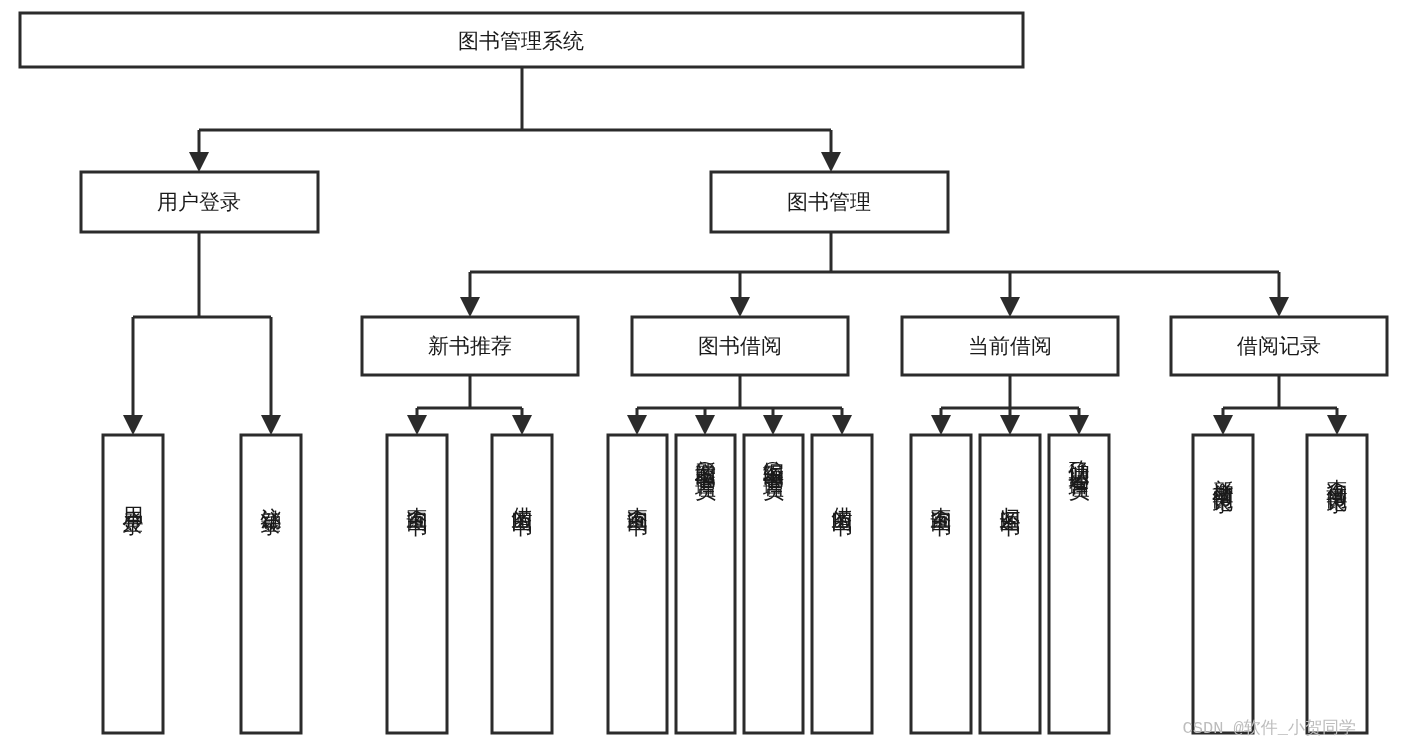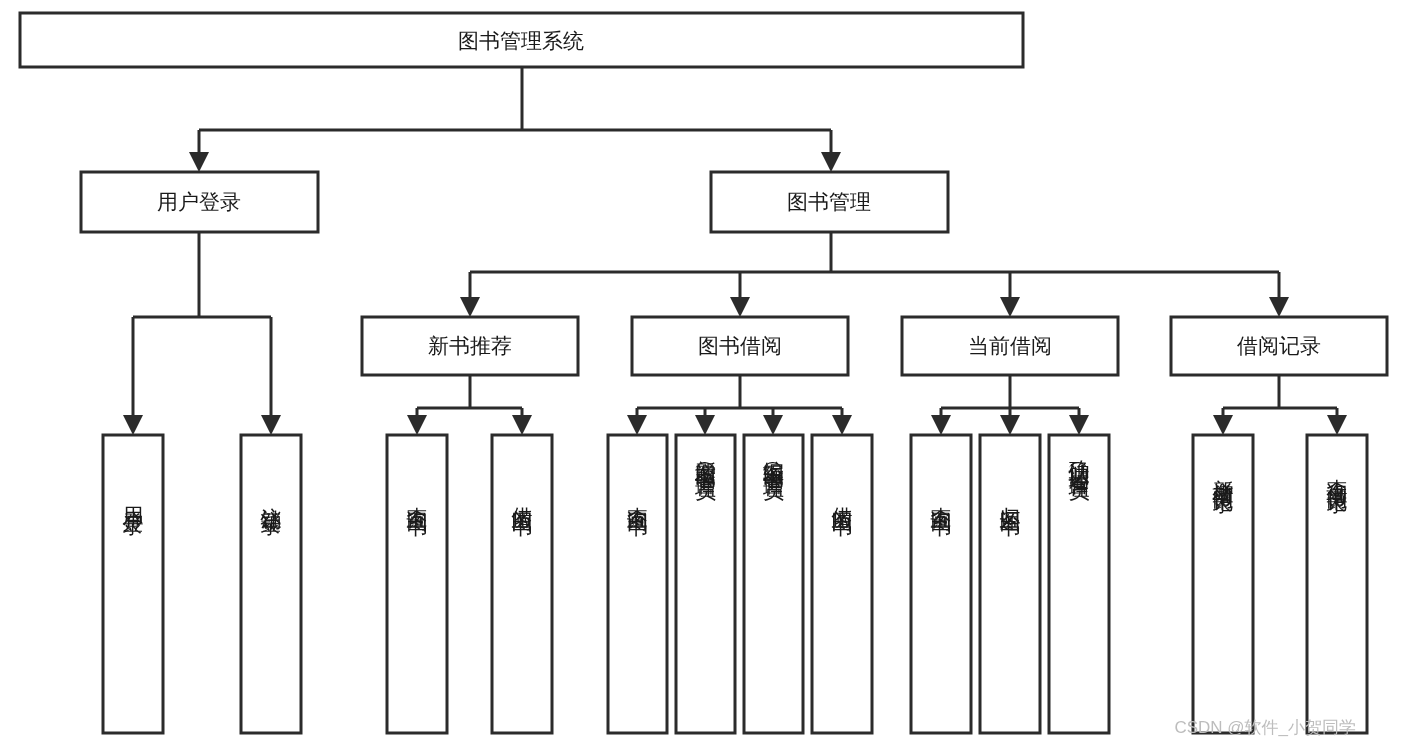--- a/index.html
+++ b/index.html
@@ -61,21 +61,21 @@
     font-size: 21px;
     line-height: 1.05;
     color: #1a1a1a;
     letter-spacing: 3px;
     white-space: nowrap;
   }
   .watermark {
     position: absolute;
     right: 6px;
     bottom: 8px;
-    font-family: Liberation Sans, sans-serif;
+    font-family: Liberation Mono, monospace;
     font-size: 17px;
     color: #bdbdbd;
     white-space: nowrap;
     pointer-events: none;
   }
 </style>
 </head>
 <body>
 
 <div id="diagram-root">

